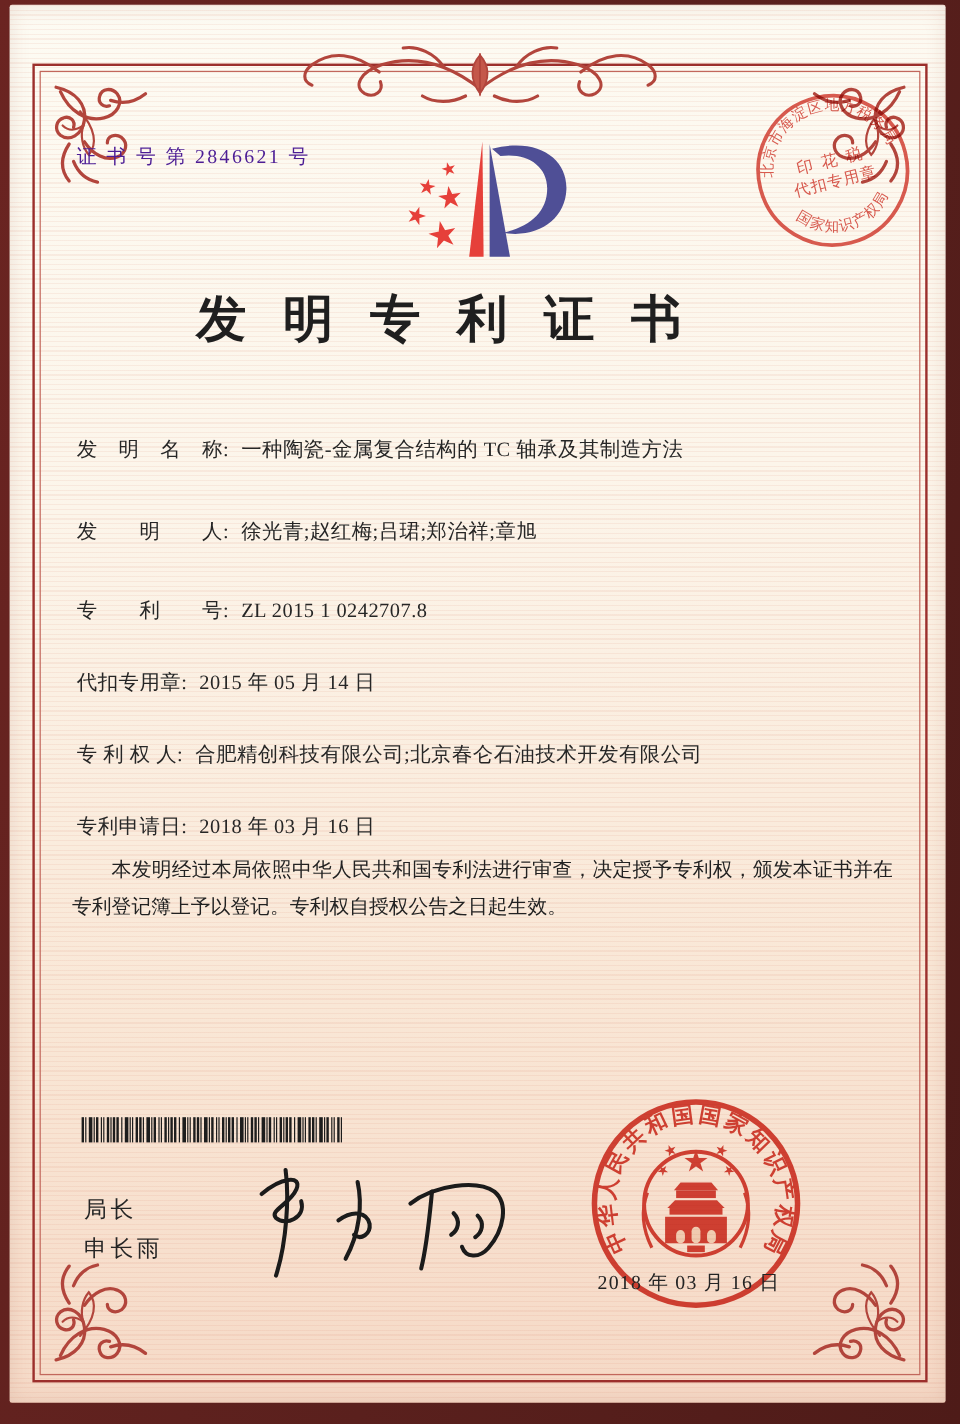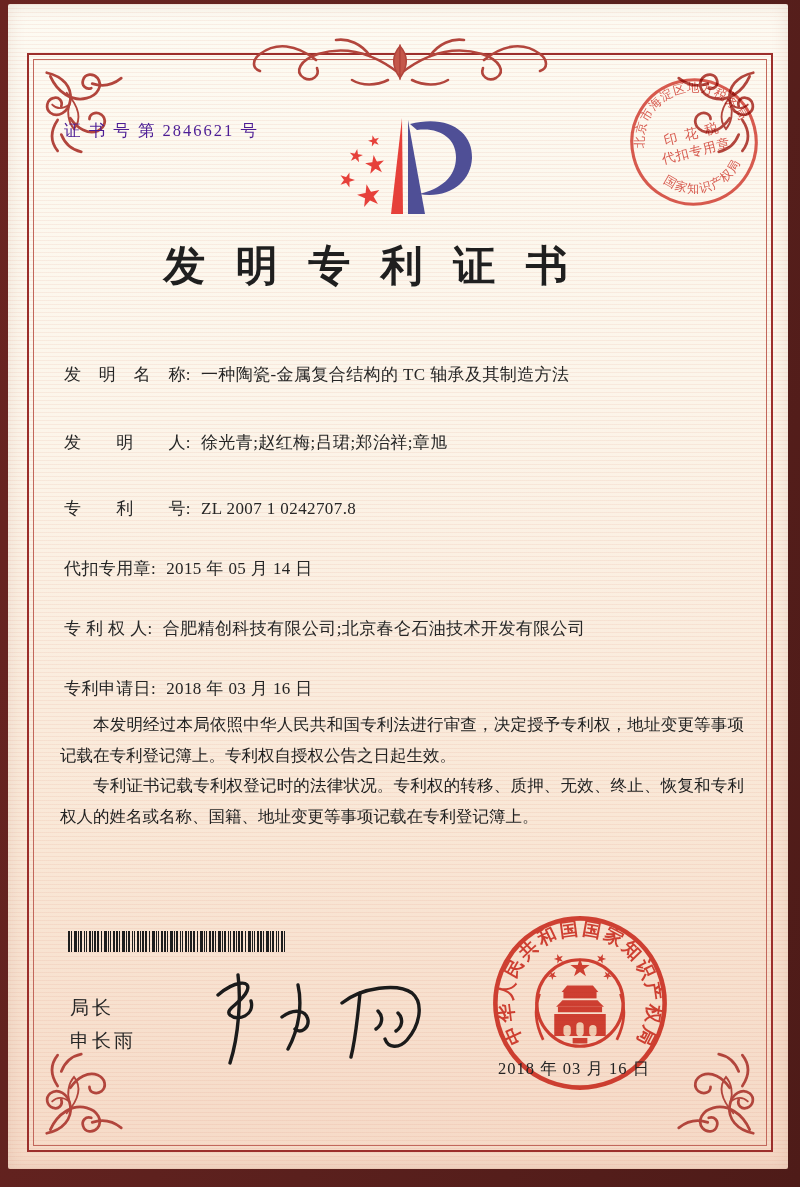--- a/index.html
+++ b/index.html
@@ -152,35 +152,34 @@
 
 <div class="abs title">发 明 专 利 证 书</div>
 
 <div class="abs field" style="top:363px">
   <span>发　明　名　称:</span><span class="val">一种陶瓷-金属复合结构的 TC 轴承及其制造方法</span>
 </div>
 <div class="abs field" style="top:431px">
   <span>发　　明　　人:</span><span class="val">徐光青;赵红梅;吕珺;郑治祥;章旭</span>
 </div>
 <div class="abs field" style="top:497px">
-  <span>专　　利　　号:</span><span class="val">ZL 2007 1 0242707.8</span>
+  <span>专　　利　　号:</span><span class="val">ZL 2015 1 0242707.8</span>
 </div>
 <div class="abs field" style="top:557px">
   <span>代扣专用章:</span><span class="val">2015 年 05 月 14 日</span>
 </div>
 <div class="abs field" style="top:617px">
   <span>专 利 权 人:</span><span class="val">合肥精创科技有限公司;北京春仑石油技术开发有限公司</span>
 </div>
 <div class="abs field" style="top:677px">
   <span>专利申请日:</span><span class="val">2018 年 03 月 16 日</span>
 </div>
 
 <div class="abs body-text">
-  <p>本发明经过本局依照中华人民共和国专利法进行审查，决定授予专利权，地址变更等事项记载在专利登记簿上。专利权自授权公告之日起生效。</p>
-  <p>专利证书记载专利权登记时的法律状况。专利权的转移、质押、无效、终止、恢复和专利权人的姓名或名称、国籍、地址变更等事项记载在专利登记簿上。</p>
+  <p>本发明经过本局依照中华人民共和国专利法进行审查，决定授予专利权，颁发本证书并在专利登记簿上予以登记。专利权自授权公告之日起生效。</p>
 </div>
 
 <div class="abs" id="barcode">
     <span style="width: 2px; margin-right: 1px;"></span>
     <span style="width: 1px; margin-right: 2px;"></span>
     <span style="width: 3px; margin-right: 1px;"></span>
     <span style="width: 1px; margin-right: 1px;"></span>
     <span style="width: 2px; margin-right: 2px;"></span>
     <span style="width: 1px; margin-right: 1px;"></span>
     <span style="width: 1px; margin-right: 2px;"></span>

